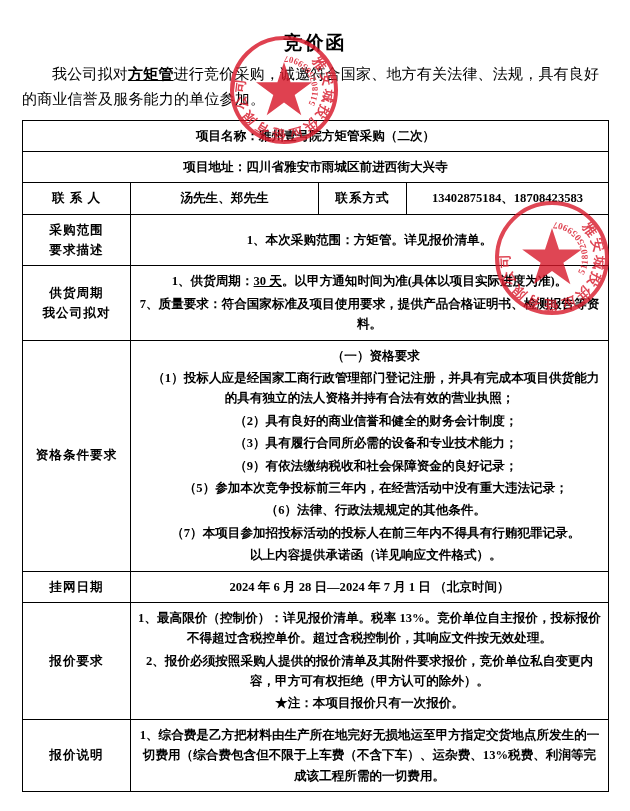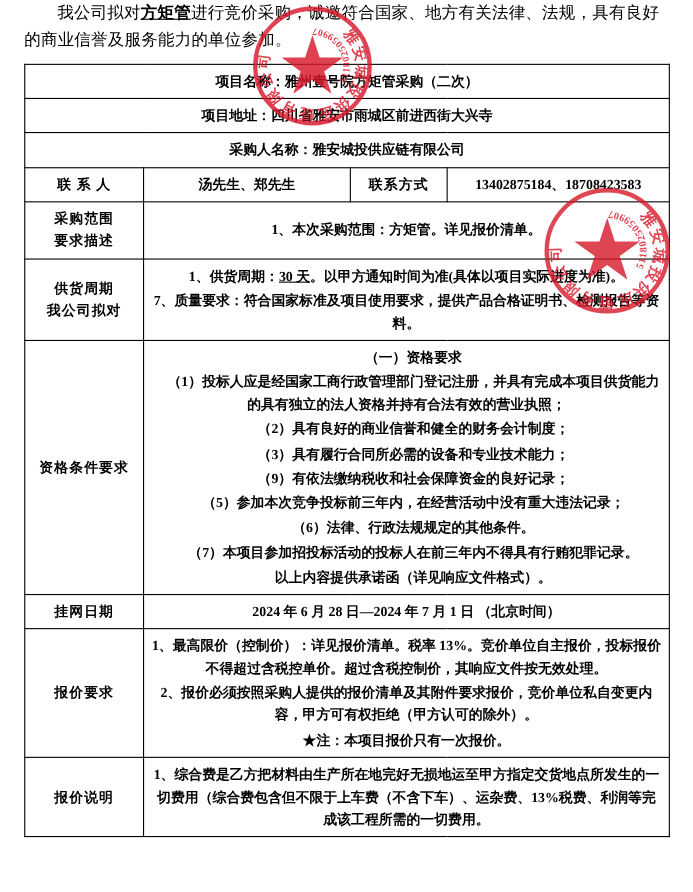--- a/index.html
+++ b/index.html
@@ -94,39 +94,37 @@
   }
   .seal svg { display: block; }
   .seal-top { left: 228px; top: 4px; }
   .seal-right { left: 492px; top: 168px; }
 </style>
 </head>
 <body>
 
 <div class="page">
 
+  <div class="doc-title">竞价函</div>
 
   <p class="intro">我公司拟对<b>方矩管</b><span>进行竞价采购，诚邀符合国家、地方有关法律、法规，具有良好的商业信誉及服务能力的单位参加。</span></p>
 
   <table class="main">
     <colgroup>
       <col style="width:108px">
       <col style="width:188px">
       <col style="width:88px">
       <col style="width:202px">
     </colgroup>
     <tbody>
       <tr>
         <td class="val-b" colspan="4"><span>项目名称：</span><span>雅州壹号院方矩管采购（二次）</span></td>
       </tr>
       <tr>
         <td class="val-b" colspan="4"><span>项目地址：</span><span>四川省雅安市雨城区前进西街大兴寺</span></td>
-      </tr>
-      <tr>
-        <td class="val-b" colspan="4"><span>采购人名称：</span><span>雅安城投供应链有限公司</span></td>
       </tr>
       <tr>
         <td class="label">联 系 人</td>
         <td class="val-b">汤先生、郑先生</td>
         <td class="label">联系方式</td>
         <td class="val-b">13402875184、18708423583</td>
       </tr>
       <tr>
         <td class="label-2">
           <div>采购范围</div>

